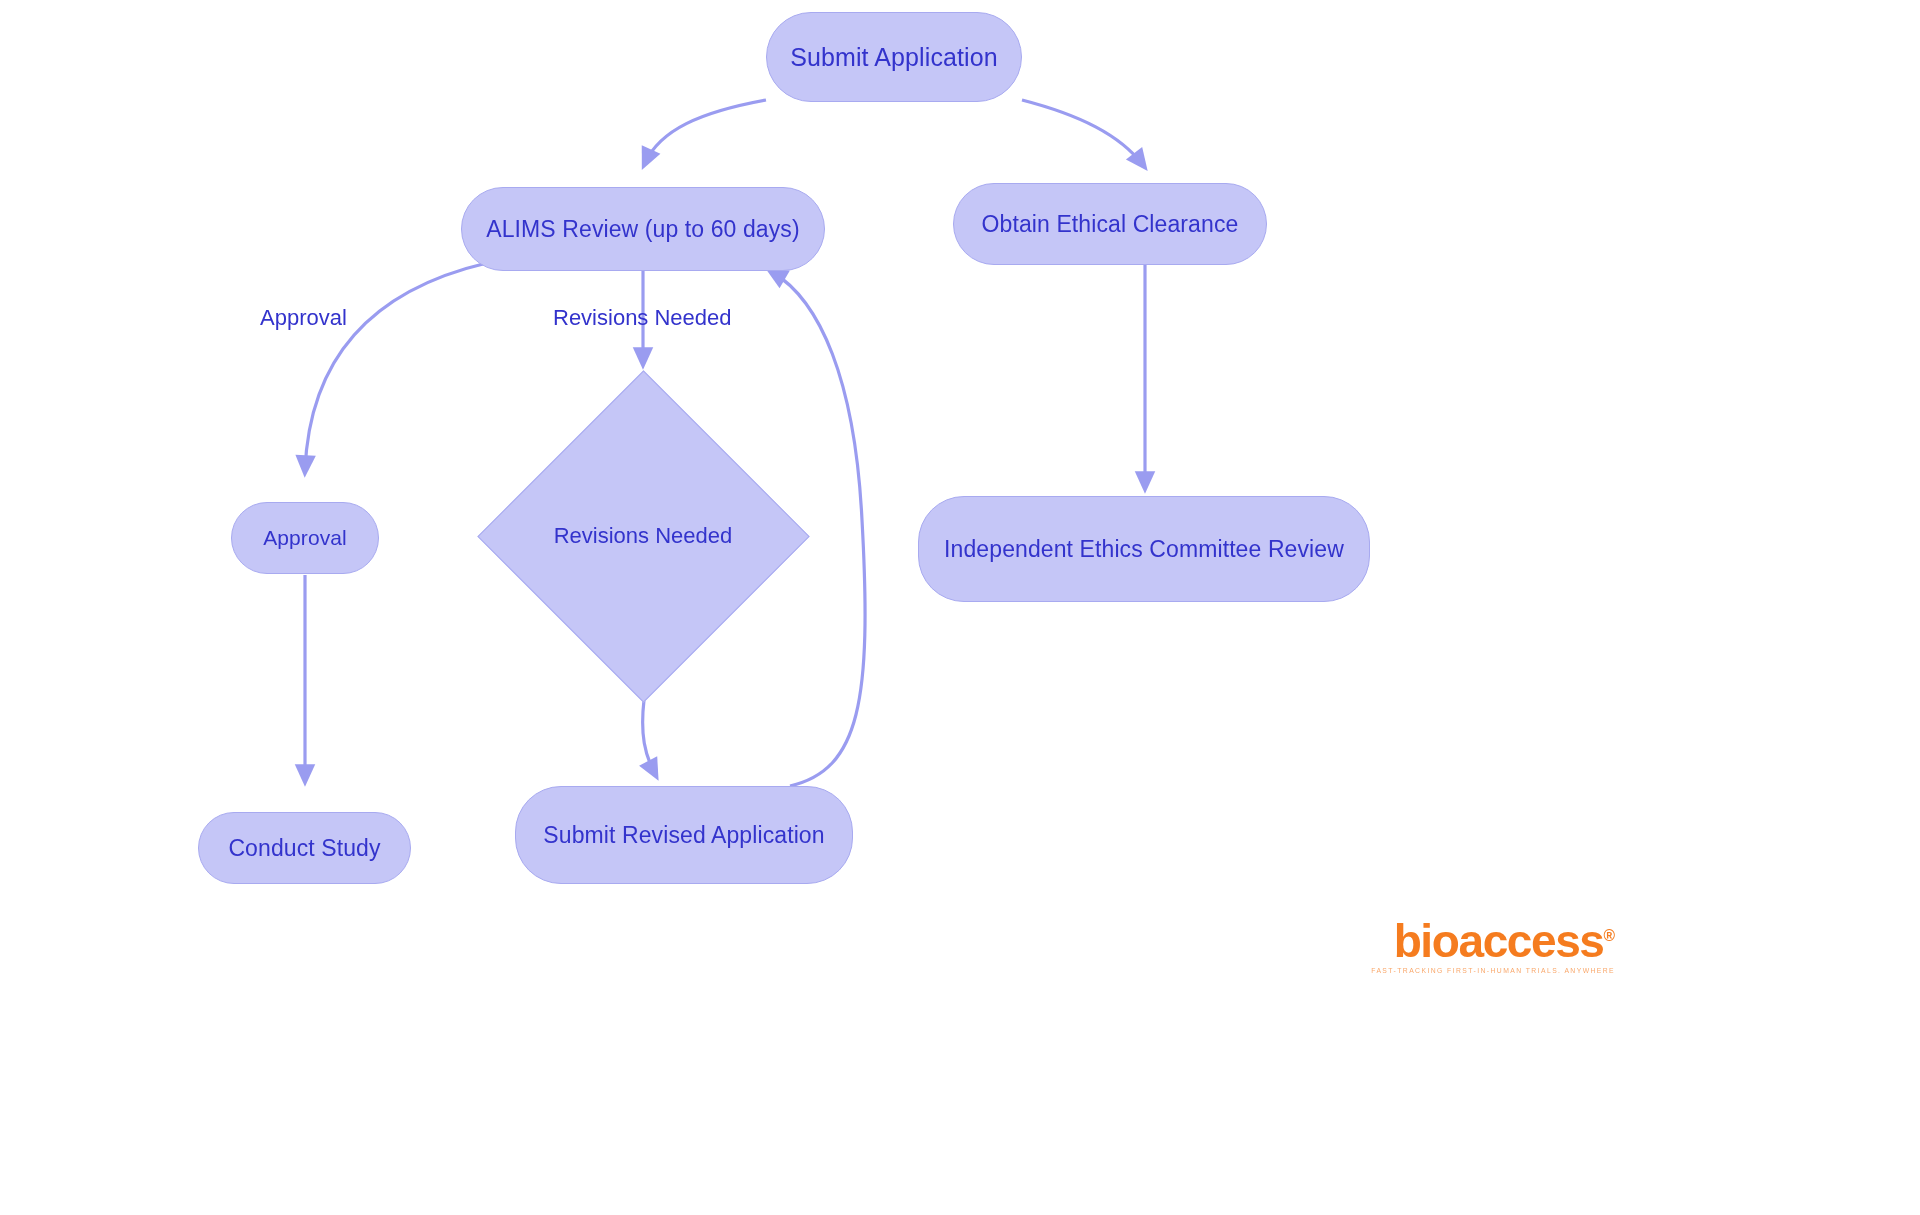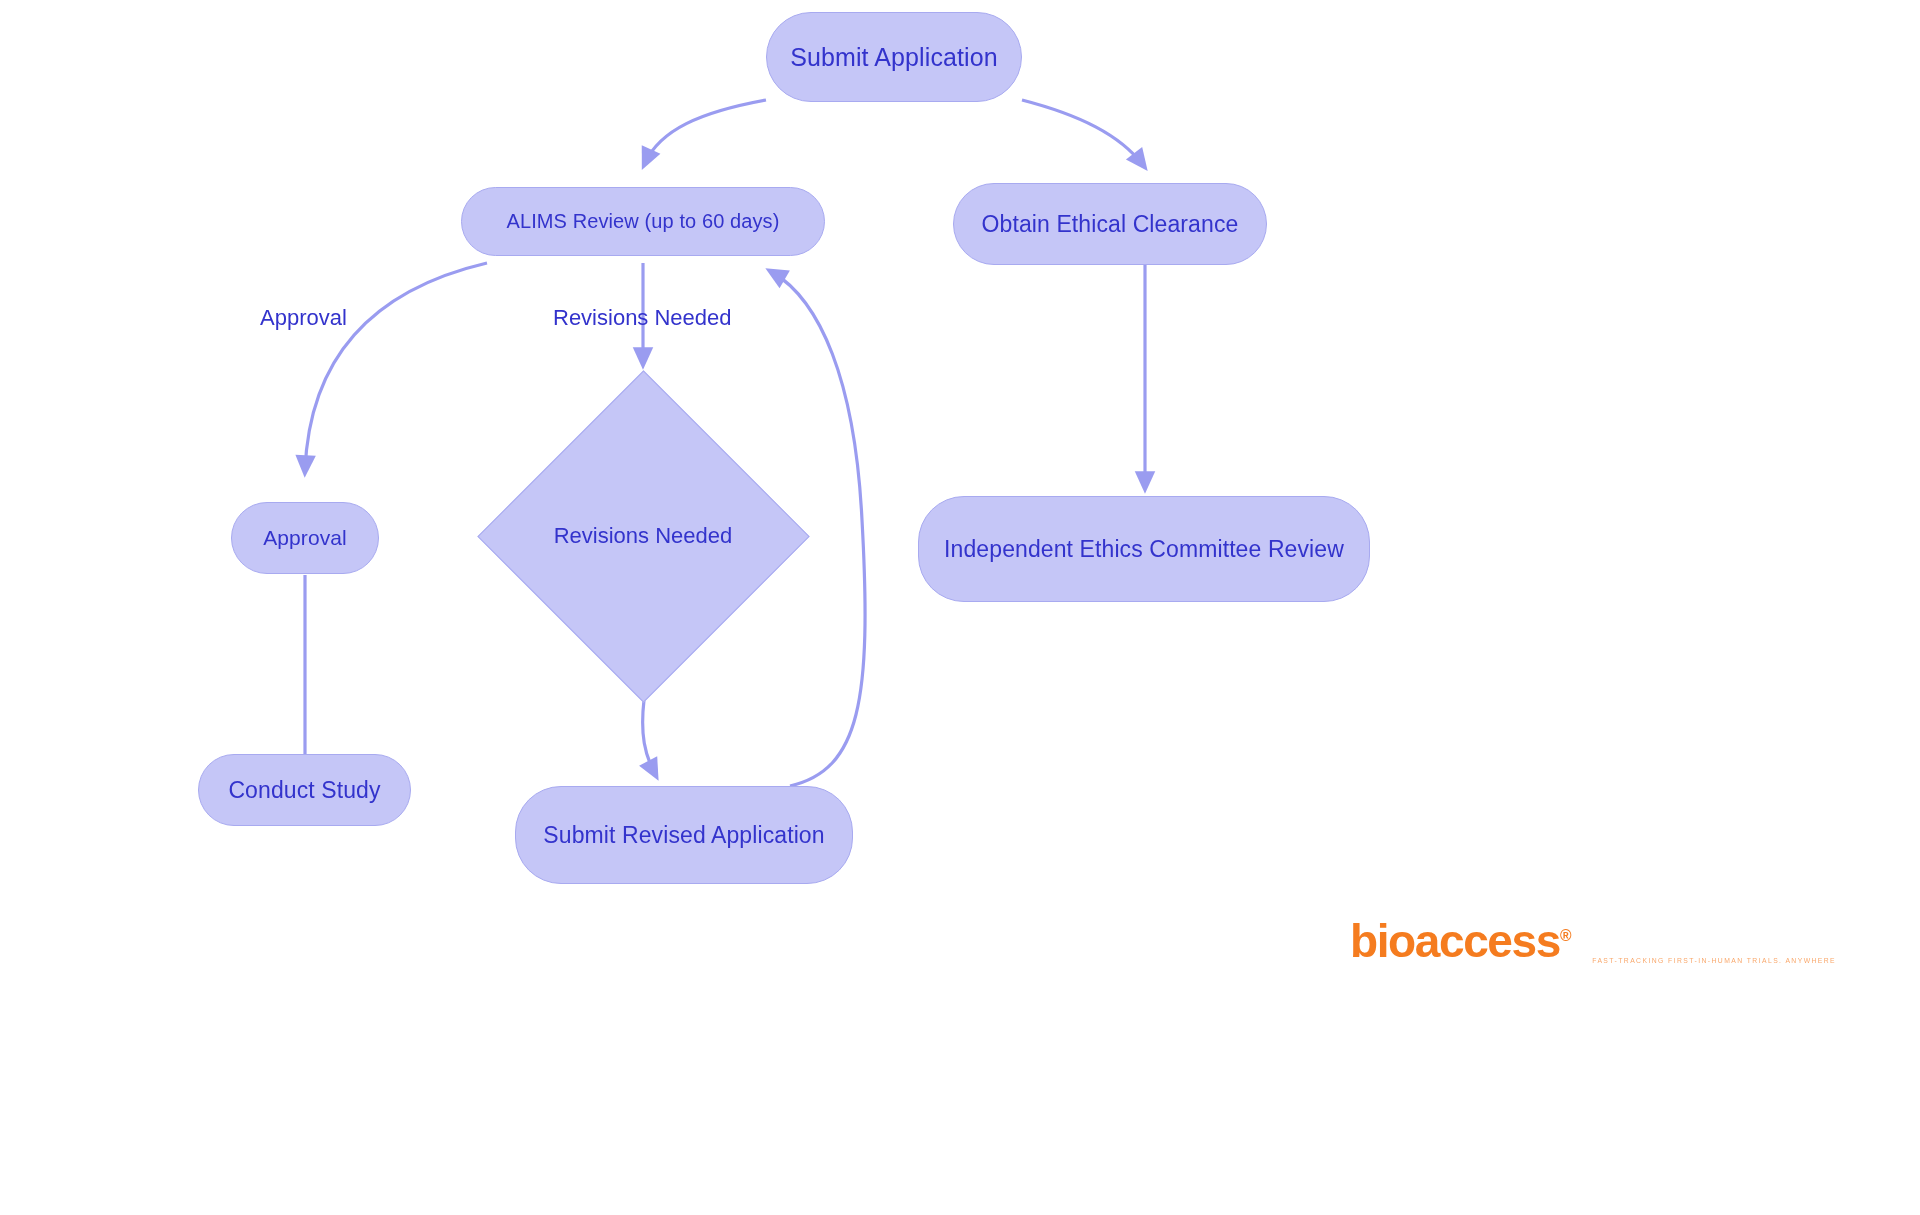--- a/index.html
+++ b/index.html
@@ -19,21 +19,21 @@
   .diamond-wrap{position:absolute;}
   .diamond{position:absolute;left:0;top:0;
            background:#c5c6f7;border:1.6px solid #a8aaf0;
            transform:rotate(45deg);}
   .diamond-label{position:absolute;left:0;top:0;width:100%;height:100%;
                  display:flex;align-items:center;justify-content:center;
                  color:#3333cc;white-space:nowrap;}
 
   .edge-label{position:absolute;color:#3333cc;white-space:nowrap;}
 
-  #logo{position:absolute;display:flex;align-items:flex-end;}
+  #logo{position:absolute;display:flex;flex-direction:column;align-items:flex-end;}
   #logo .wordmark{color:#f57c1f;font-weight:bold;letter-spacing:-1.4px;line-height:1;}
   #logo .wordmark sup{font-size:.34em;vertical-align:super;letter-spacing:0;}
   #logo .tagline{color:#f9a76a;letter-spacing:1.55px;line-height:1;margin-top:3px;
                  white-space:nowrap;transform:scaleX(0.92);transform-origin:right center;}
 </style>
 </head>
 <body>
 
 <div id="stage">
 
@@ -52,21 +52,21 @@
       <path d="M 305,575 L 305,779"></path>
       <path d="M 644,700 C 640,735 645,755 655,774"></path>
       <path d="M 790,786 C 860,770 872,700 862,520 C 855,380 820,300 772,272"></path>
     </g>
   </svg>
 
   <div class="node rounded" style="left:766px;top:12px;width:256px;height:90px;font-size:25px;">
     <span>Submit Application</span>
   </div>
 
-  <div class="node rounded" style="left:461px;top:187px;width:364px;height:69px;font-size:20px;">
+  <div class="node rounded" style="left:461px;top:187px;width:364px;height:84px;font-size:23px;">
     <span>ALIMS Review (up to 60 days)</span>
   </div>
 
   <div class="node rounded" style="left:953px;top:183px;width:314px;height:82px;font-size:23px;">
     <span>Obtain Ethical Clearance</span>
   </div>
 
   <div class="node rounded" style="left:231px;top:502px;width:148px;height:72px;font-size:21px;">
     <span>Approval</span>
   </div>
@@ -75,21 +75,21 @@
     <div class="diamond" style="left:48px;top:48px;width:233px;height:233px;"></div>
     <div class="diamond-label" style="font-size:22px;">
       <span>Revisions Needed</span>
     </div>
   </div>
 
   <div class="node rounded" style="left:918px;top:496px;width:452px;height:106px;font-size:23px;">
     <span>Independent Ethics Committee Review</span>
   </div>
 
-  <div class="node rounded" style="left:198px;top:754px;width:213px;height:72px;font-size:23px;">
+  <div class="node rounded" style="left:198px;top:812px;width:213px;height:72px;font-size:23px;">
     <span>Conduct Study</span>
   </div>
 
   <div class="node rounded" style="left:515px;top:786px;width:338px;height:98px;font-size:23px;justify-content:center;">
     <span>Submit Revised Application</span>
   </div>
 
   <div class="edge-label" style="left:260px;top:305px;font-size:22px;">Approval</div>
 
   <div class="edge-label" style="left:553px;top:305px;font-size:22px;">Revisions Needed</div>

